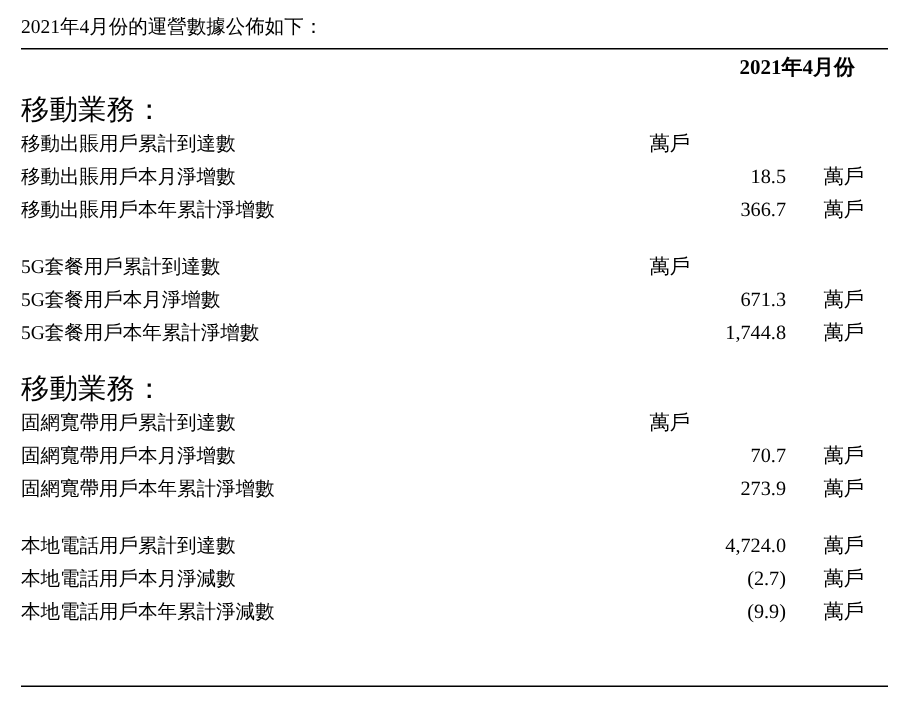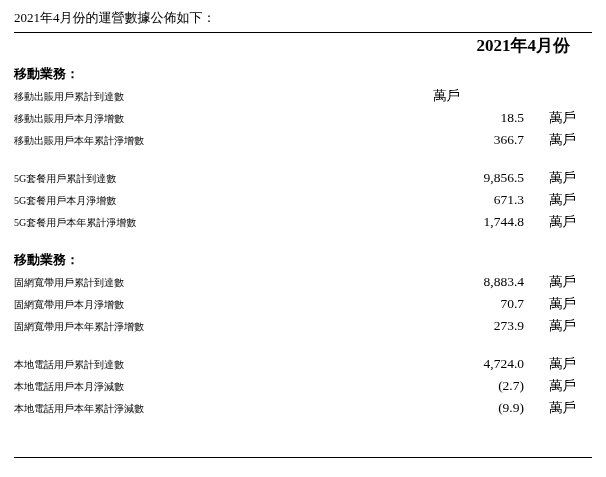--- a/index.html
+++ b/index.html
@@ -50,27 +50,27 @@
     height: 22px;
   }
   .row.header {
     height: 28px;
   }
   .row.spacer {
     height: 16px;
   }
   .label {
     flex: 0 0 400px;
-    font-size: 10px;
+    font-size: 13px;
     line-height: 20px;
     white-space: nowrap;
   }
   .label.section {
-    font-weight: bold;
-    font-size: 13px;
+    font-weight: normal;
+    font-size: 19px;
   }
   .value {
     flex: 0 0 110px;
     text-align: right;
     font-size: 13.5px;
     line-height: 20px;
     padding-right: 6px;
     white-space: nowrap;
   }
   .unit {
@@ -78,21 +78,21 @@
     text-align: right;
     font-size: 13.5px;
     line-height: 20px;
     white-space: nowrap;
   }
   .period {
     flex: 0 0 156px;
     margin-left: 400px;
     text-align: right;
     font-weight: bold;
-    font-size: 17px;
+    font-size: 14px;
     line-height: 20px;
     padding-right: 6px;
     white-space: nowrap;
   }
 </style>
 </head>
 <body>
 
 <div class="page">
 
@@ -122,21 +122,20 @@
     <div class="row">
       <div class="label">移動出賬用戶本年累計淨增數</div>
       <div class="value">366.7</div>
       <div class="unit">萬戶</div>
     </div>
 
     <div class="row spacer"></div>
 
     <div class="row">
       <div class="label">5G套餐用戶累計到達數</div>
-      <div class="value">9,856.5</div>
       <div class="unit">萬戶</div>
     </div>
     <div class="row">
       <div class="label">5G套餐用戶本月淨增數</div>
       <div class="value">671.3</div>
       <div class="unit">萬戶</div>
     </div>
     <div class="row">
       <div class="label">5G套餐用戶本年累計淨增數</div>
       <div class="value">1,744.8</div>
@@ -144,21 +143,20 @@
     </div>
 
     <div class="row spacer"></div>
 
     <div class="row">
       <div class="label section">移動業務：</div>
     </div>
 
     <div class="row">
       <div class="label">固網寬帶用戶累計到達數</div>
-      <div class="value">8,883.4</div>
       <div class="unit">萬戶</div>
     </div>
     <div class="row">
       <div class="label">固網寬帶用戶本月淨增數</div>
       <div class="value">70.7</div>
       <div class="unit">萬戶</div>
     </div>
     <div class="row">
       <div class="label">固網寬帶用戶本年累計淨增數</div>
       <div class="value">273.9</div>

